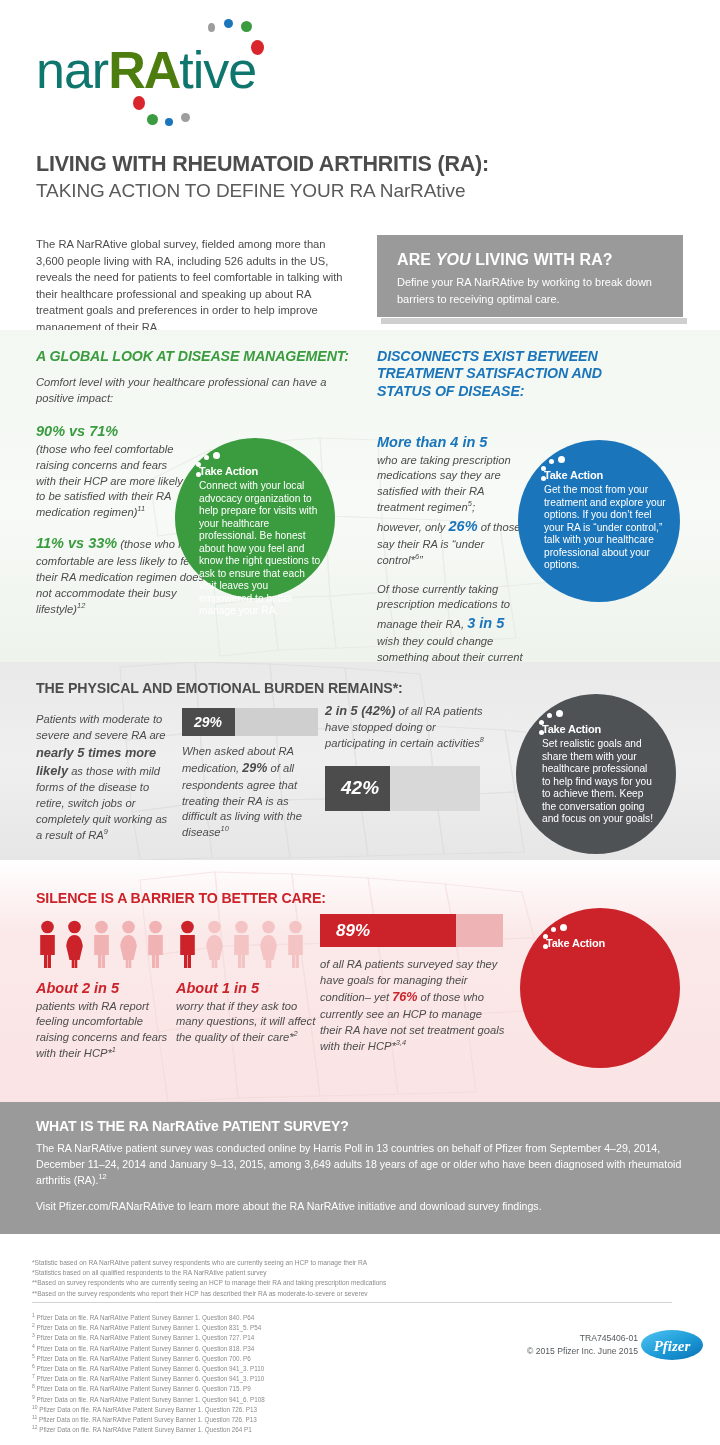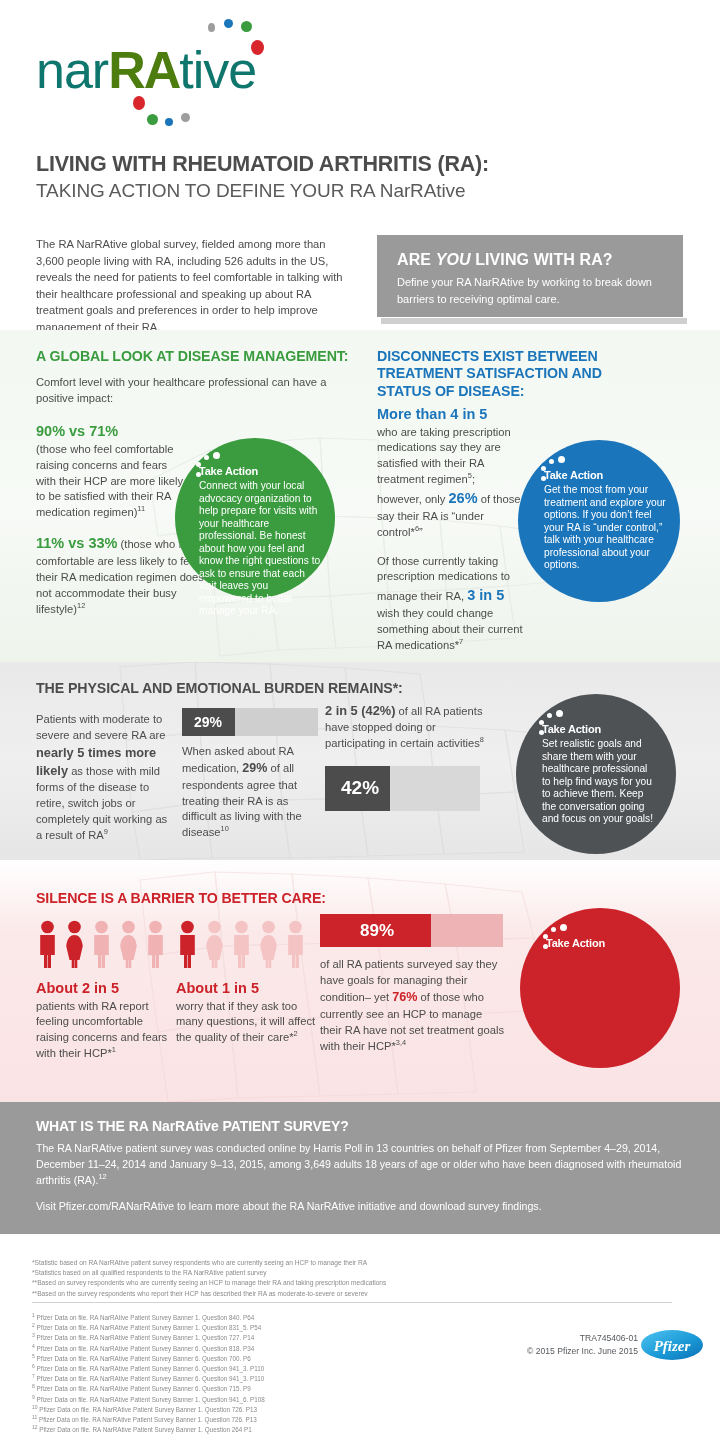--- a/index.html
+++ b/index.html
@@ -46,21 +46,21 @@
   .map-wm { position:absolute; left:0; top:0; width:720px; height:100%; opacity:.5; pointer-events:none; }
 
   
   .sec-h { font-size:14.2px; font-weight:bold; letter-spacing:-0.1px; line-height:1.22; }
   .green-h { color:#3a9c3f; }
   .blue-h  { color:#1b75bb; }
   .gray-h  { color:#4c4c4c; }
   .red-h   { color:#cc2229; }
 
   
-  .col { position:absolute; }
+  .col { position:absolute;font-style:italic; }
 
   .body-txt { font-size:11.2px; line-height:1.42; color:#4c4c4c; }
   .stat-green { color:#3a9c3f; font-weight:bold; font-size:14.5px; }
   .stat-blue  { color:#1b75bb; font-weight:bold; font-size:14.5px; }
   .stat-red   { color:#cc2229; font-weight:bold; font-size:14.5px; }
   sup { font-size:7.4px; vertical-align:super; line-height:0; }
 
   
   .ta-wrap { position:absolute; }
   .ta-circle { position:relative; border-radius:50%; color:#fff; }
@@ -174,21 +174,21 @@
       </div>
       <div class="ta-inner" style="left:24px;top:28px;width:122px;">
         <div class="ta-title">Take Action</div>
         <div class="ta-body">Connect with your local advocacy organization to help prepare for visits with your healthcare professional. Be honest about how you feel and know the right questions to ask to ensure that each visit leaves you empowered to better manage your RA.</div>
       </div>
     </div>
   </div>
 
   <div class="col" style="left:377px; top:18px; width:320px;">
     <div class="sec-h blue-h" style="width:250px;">DISCONNECTS EXIST BETWEEN TREATMENT SATISFACTION AND STATUS OF DISEASE:</div>
-    <p class="body-txt" style="margin-top:4px; width:145px;">
+    <p class="body-txt" style="margin-top:32px; width:145px;">
       <span class="stat-blue">More than 4 in 5</span><br>
       <span>who are taking prescription medications say they are satisfied with their RA treatment regimen</span><sup>5</sup><span>; however, only </span><span class="stat-blue">26%</span><span> of those say their RA is “under control*</span><sup>6</sup><span>”</span>
     </p>
     <p class="body-txt" style="margin-top:13px; width:152px;">
       <span>Of those currently taking prescription medications to manage their RA, </span><span class="stat-blue">3 in 5</span><span> wish they could change something about their current RA medications*</span><sup>7</sup>
     </p>
   </div>
 
   <div class="ta-wrap" style="left:518px; top:110px;">
     <div class="ta-circle" style="width:162px;height:162px;background:#1b75bb;">
@@ -352,21 +352,21 @@
     </div>
     <p class="body-txt" style="margin-top:10px;">
       <span class="stat-red">About 1 in 5</span><br>
       <span>worry that if they ask too many questions, it will affect the quality of their care*</span><sup>2</sup>
     </p>
   </div>
 
   <div class="col" style="left:320px; top:54px; width:185px;">
     <div class="bar-row" style="height:33px;width:183px;">
       <div class="bar-rest" style="left:0;width:183px;background:#eeb3b5;"></div>
-      <div class="bar-fill" style="width:111px;background:#cc2229;padding-left:24px;">
+      <div class="bar-fill" style="width:136px;background:#cc2229;">
         <span class="bar-label-lg" style="font-size:17px;">89%</span>
       </div>
     </div>
     <p class="body-txt" style="margin-top:10px;">
       <span>of all RA patients surveyed say they have goals for managing their condition– yet </span><b class="stat-red" style="font-size:12.6px;">76%</b><span> of those who currently see an HCP to manage their RA have not set treatment goals with their HCP*</span><sup>3,4</sup>
     </p>
   </div>
 
   <div class="ta-wrap" style="left:520px; top:48px;">
     <div class="ta-circle" style="width:160px;height:160px;background:#cc2229;">

